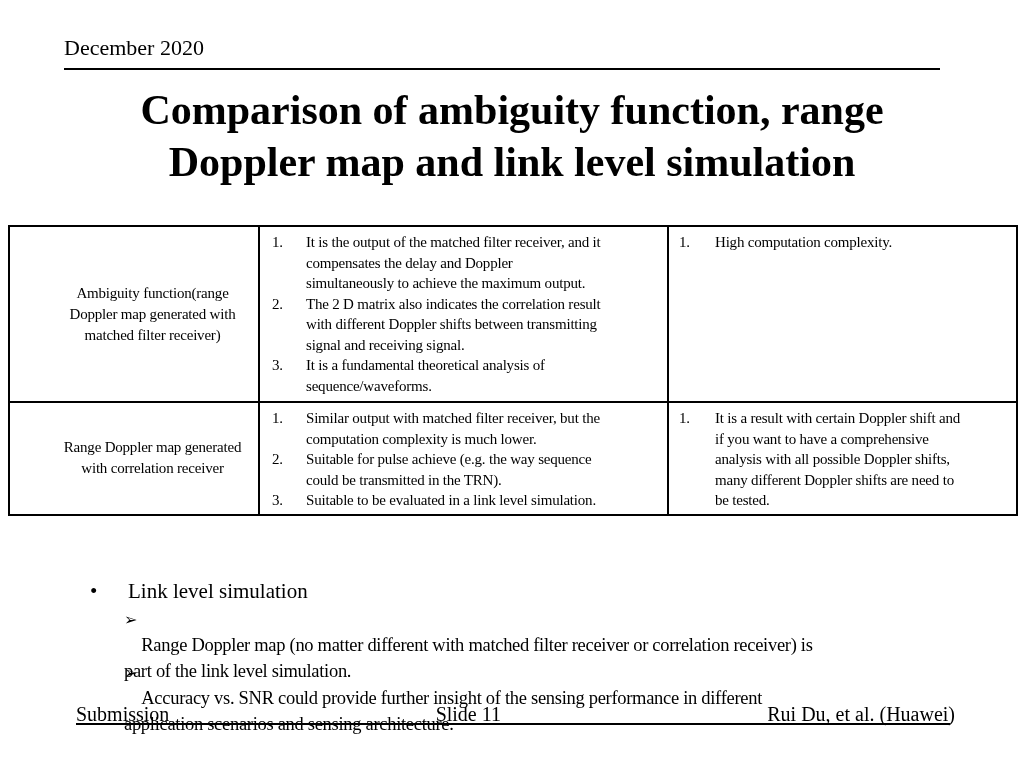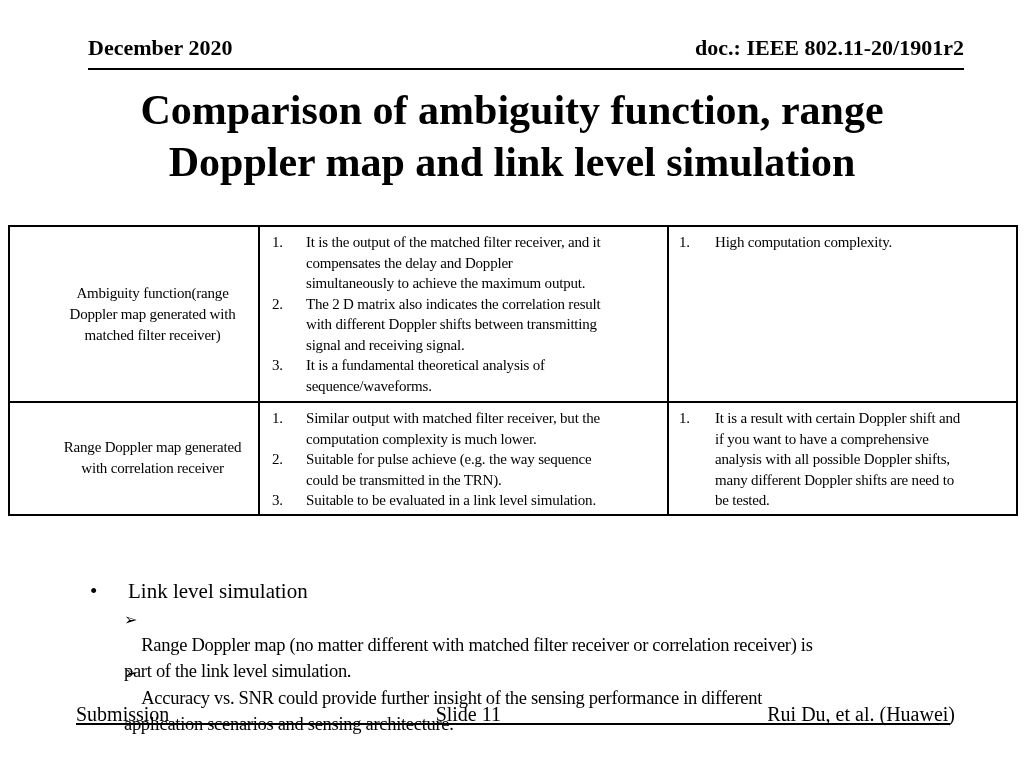--- a/index.html
+++ b/index.html
@@ -3,24 +3,24 @@
 <meta charset="utf-8">
 <style>
   html,body { margin:0; padding:0; background:#888; }
   .slide {
     position:relative; width:1024px; height:768px; margin:0 auto;
     background:#ffffff; color:#000; overflow:hidden;
     font-family:"Liberation Serif","DejaVu Serif",serif;
   }
   
   .hdr {
-    position:absolute; left:88px; top:34px; width:876px;
+    position:absolute; left:64px; top:34px; width:876px;
     display:flex; justify-content:space-between; align-items:flex-end;
     border-bottom:2px solid #000; padding-bottom:7px;
-    font-weight:bold; font-size:22px; line-height:27px;gap:26px;
+    font-weight:normal; font-size:22px; line-height:27px;gap:26px;
   }
   
   .title {
     position:absolute; left:0; top:84px; width:1024px;
     text-align:center; font-weight:bold; font-size:42px; line-height:52px;
     white-space:pre-line;
   }
   
   .tblwrap { position:absolute; left:8px; top:225px; }
   table.cmp { border-collapse:collapse; table-layout:fixed; width:1008px; }
@@ -66,21 +66,20 @@
     display:flex; justify-content:space-between; font-size:20px; line-height:20px;text-align:center;
   }
 </style>
 </head>
 <body>
 
 <div class="slide">
 
   <div class="hdr">
     <span>December 2020</span>
-    <span>doc.: IEEE 802.11-20/1901r2</span>
   </div>
 
   <div class="title">Comparison of ambiguity function, range
 Doppler map and link level simulation</div>
 
   <div class="tblwrap">
     <table class="cmp">
       <colgroup>
           <col class="c-name">
           <col class="c-pros">

